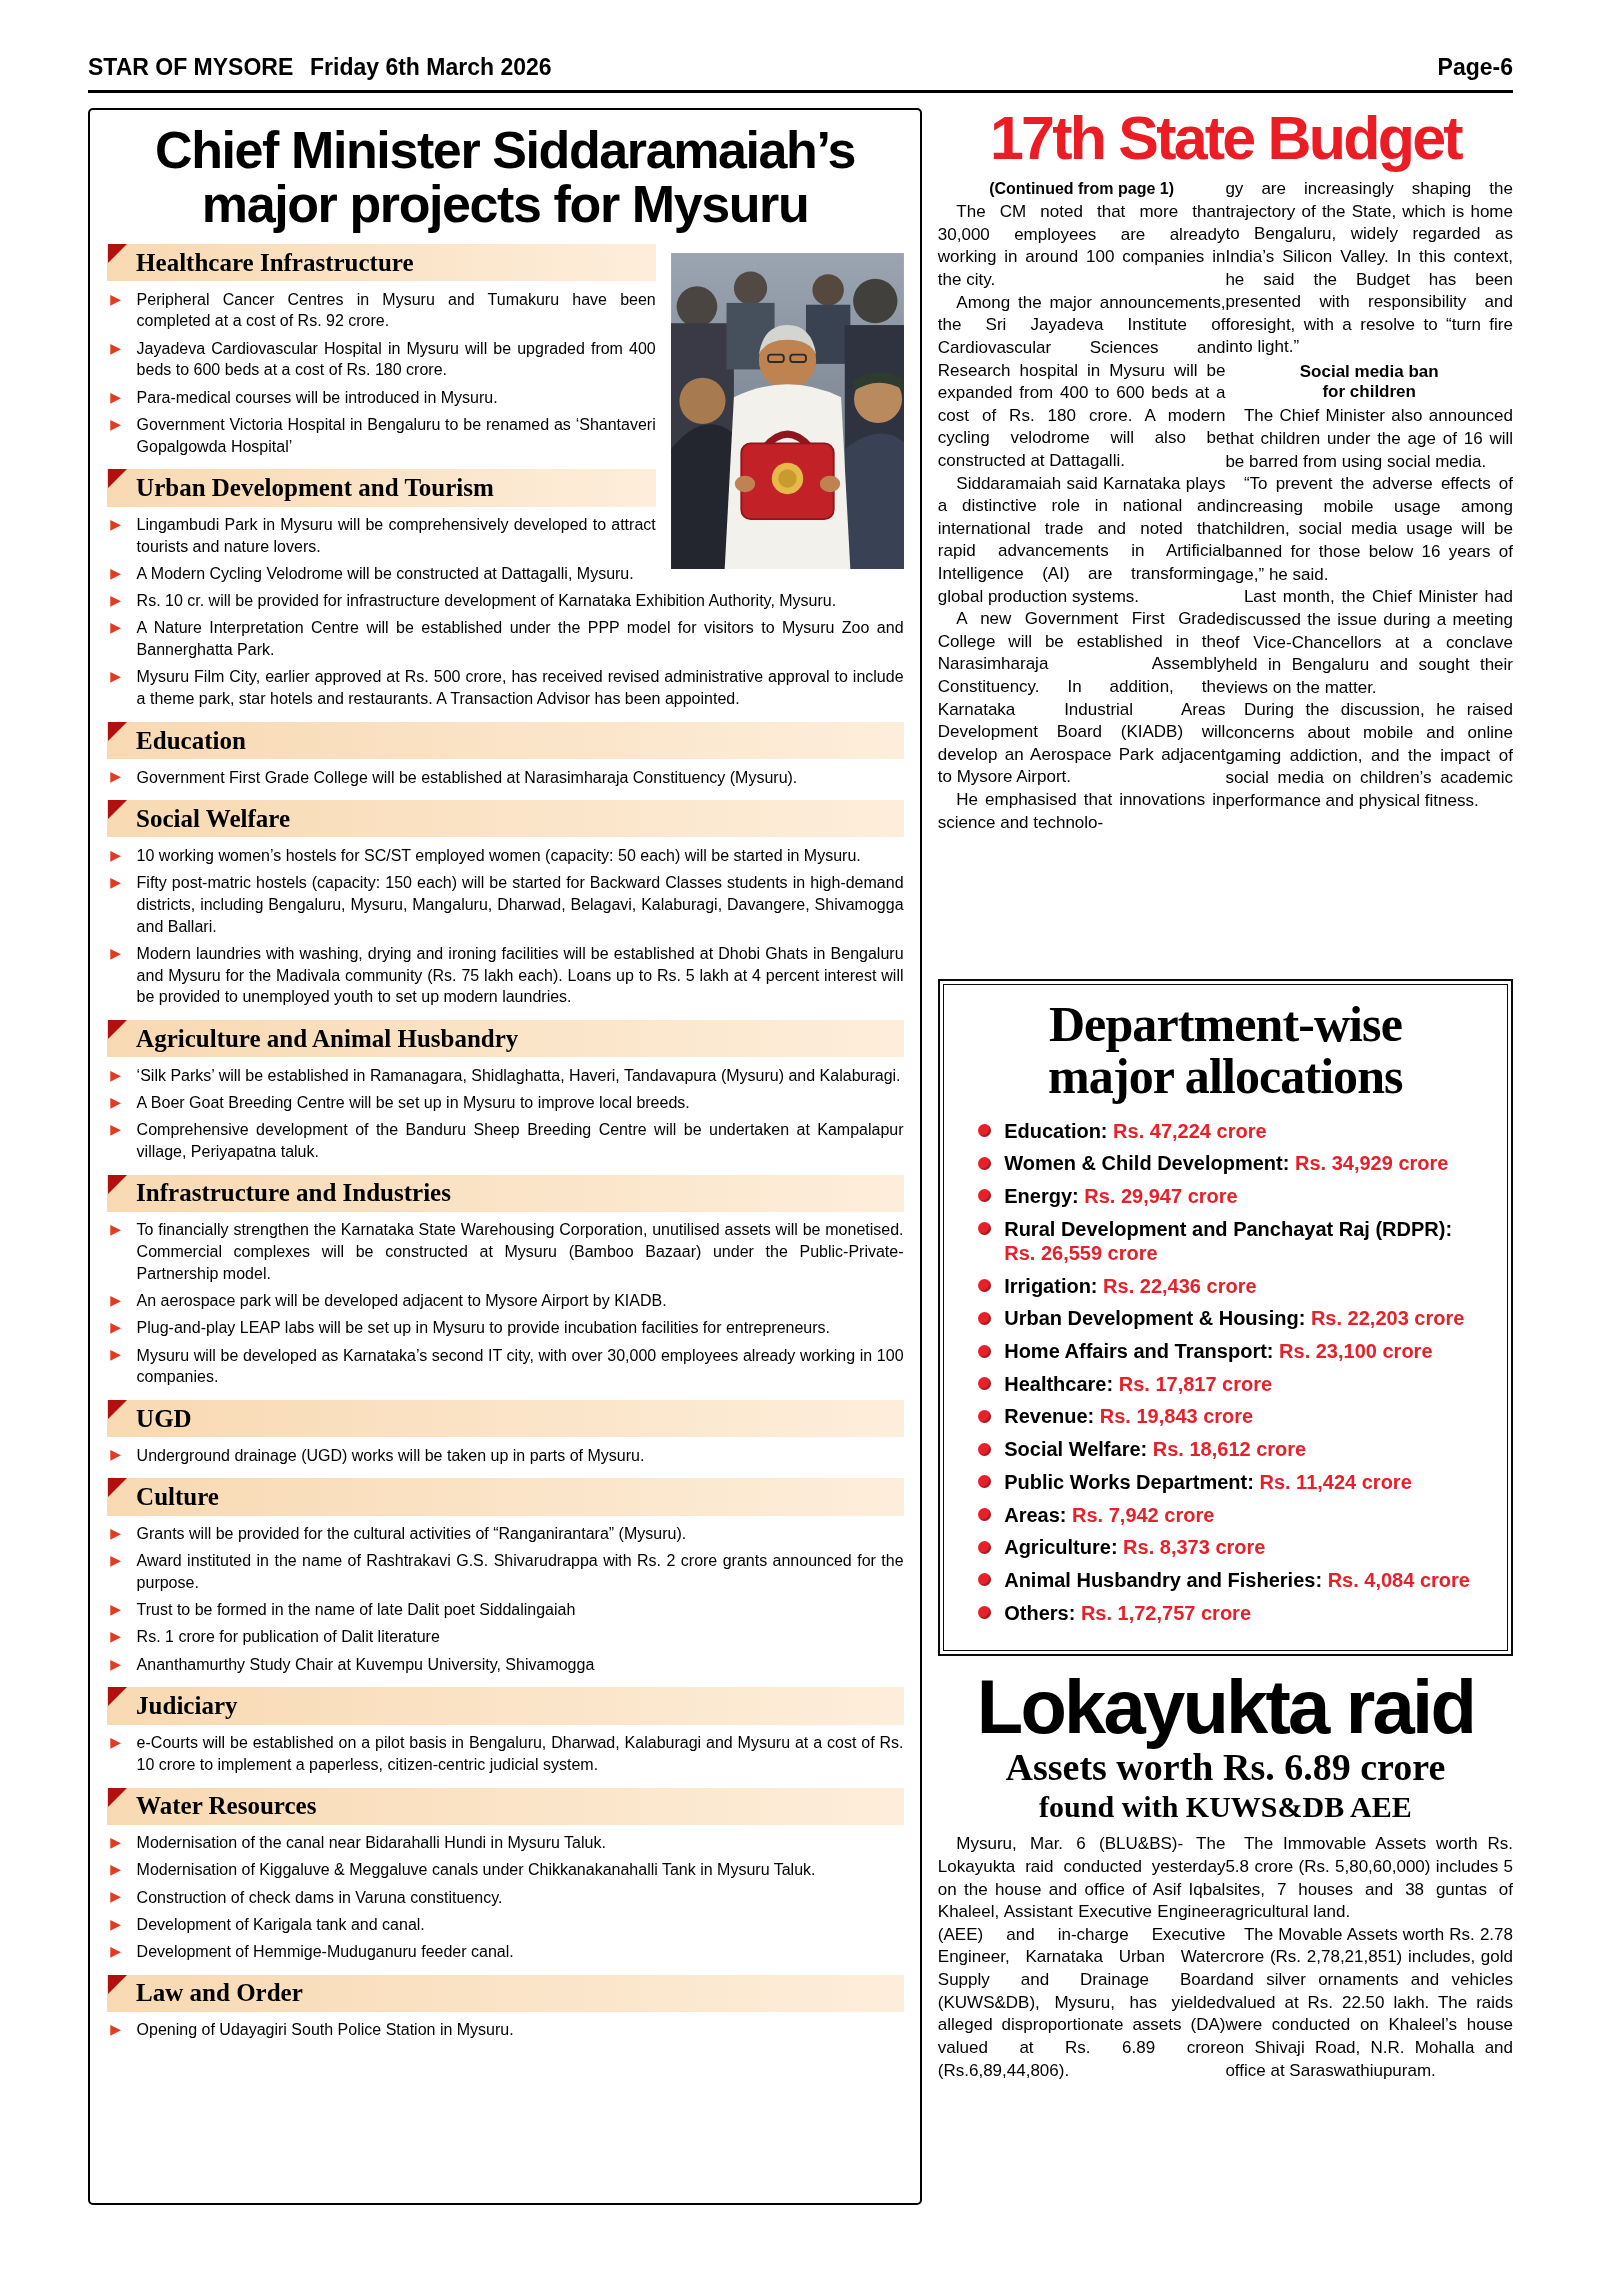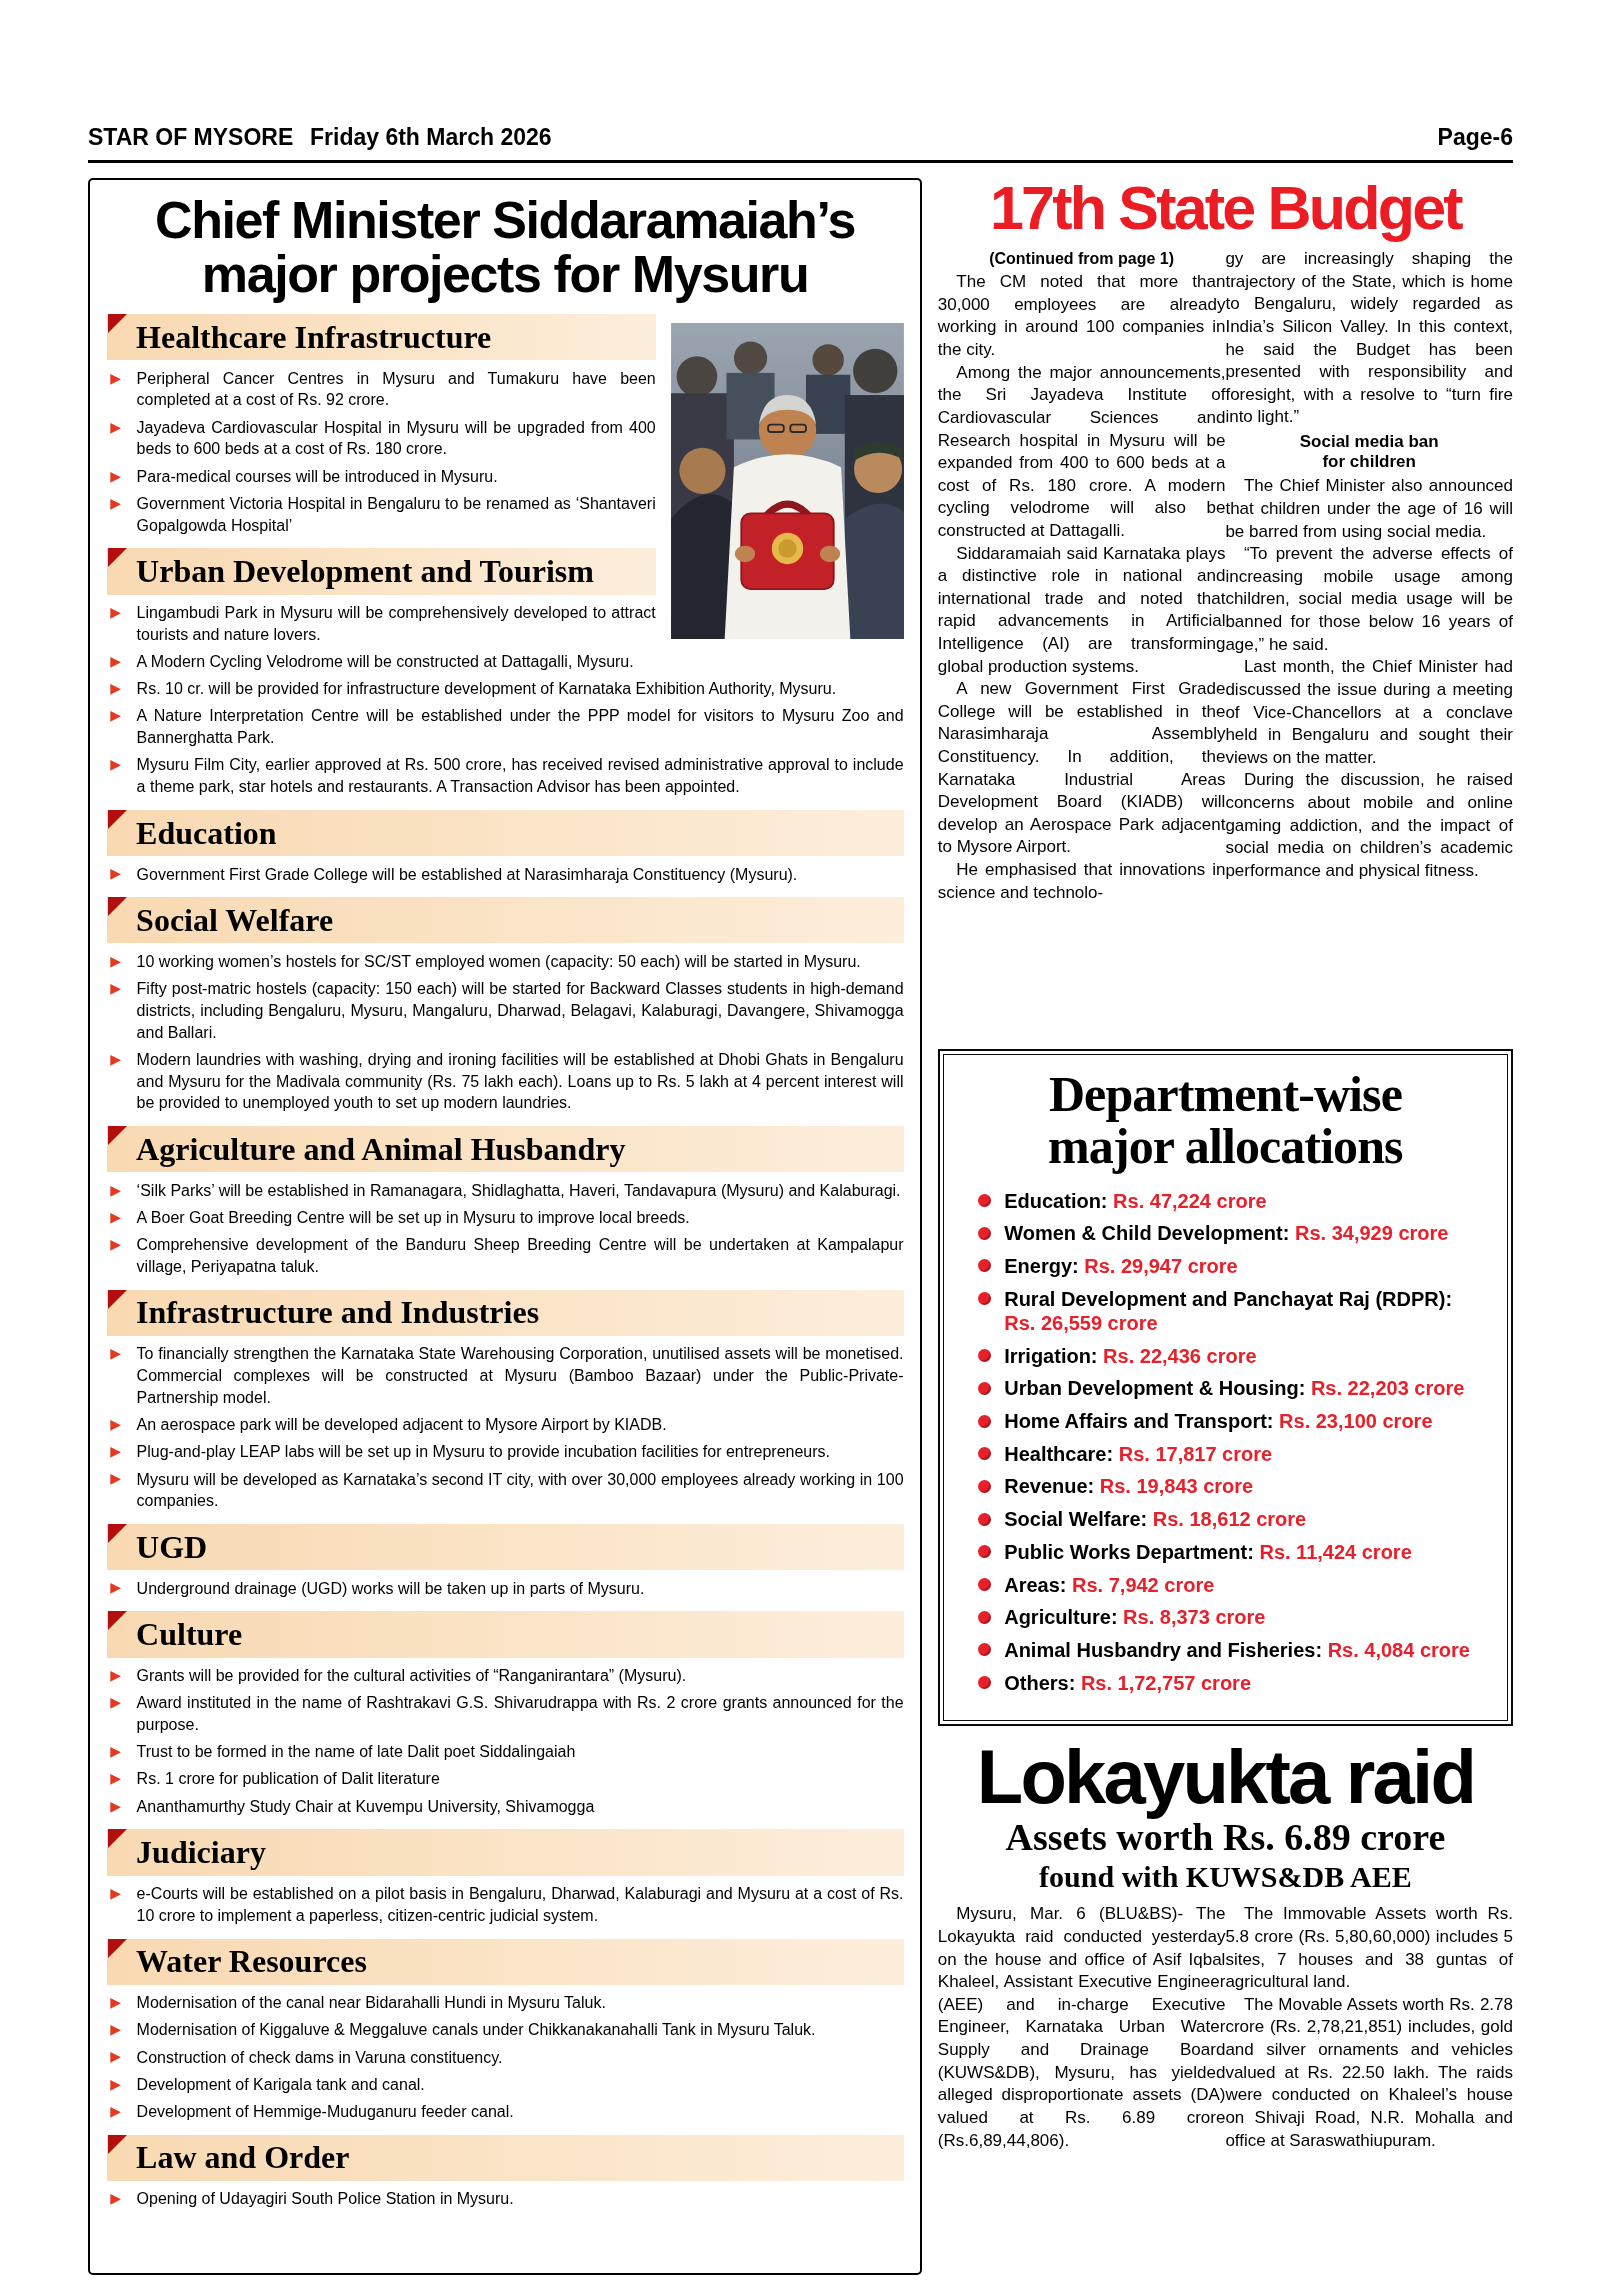--- a/index.html
+++ b/index.html
@@ -1,20 +1,20 @@
 <!DOCTYPE html>
 <html style="font-size:14.8px"><head>
 <meta charset="utf-8">
 <style>
   html,body{margin:0;padding:0;}
   body{
     width:1619px;height:2289px;background:#ffffff;color:#000;
     font-family:"Liberation Sans",sans-serif;overflow:hidden;
   }
-  .page{width:1600px;height:2289px;padding:108px 87px 37px 88px;box-sizing:border-box;}
+  .page{width:1600px;height:2289px;padding:38px 87px 37px 88px;box-sizing:border-box;}
 
   
   .masthead-row{display:flex;align-items:baseline;font-weight:bold;font-size:23px;
     padding-bottom:9.2px;border-bottom:3.7px solid #000;}
   .masthead-row .masthead{width:222px;}
   .masthead-row .pdate{flex:1;margin-top:16px;}
   .masthead-row .pnum{text-align:right;}
 
   .content{display:flex;margin-top:14.8px;align-items:flex-start;}
 
@@ -22,21 +22,21 @@
   .left-article{width:845px;min-height:2097px;border:2.8px solid #000;border-radius:5px;
     padding:9.2px 14.8px 13px;box-sizing:border-box;background:#fff;}
   .main-title{font-size:52px;line-height:1.05;text-align:center;font-weight:bold;
     letter-spacing:-1.4px;margin:3.7px 0 11px;}
   .cm-photo{float:right;width:233px;height:316px;margin:9.2px 1.8px 9.2px 14.8px;padding:0;}
   .cm-photo svg{display:block;width:233px;height:316px;}
 
   .section-heading{position:relative;overflow:hidden;
     background:linear-gradient(90deg,#f8d9b2,#fdeedb);
     margin:12px 1.8px 7.4px 1.8px;padding:4.6px 9.2px 4.6px 29.5px;
-    font-family:"Liberation Serif",serif;font-size:32px;font-weight:bold;}
+    font-family:"Liberation Serif",serif;font-size:25px;font-weight:bold;}
   .section-heading .flag{position:absolute;left:1.8px;top:0;width:0;height:0;
     border-top:19.4px solid #b40f0f;border-right:19.4px solid transparent;}
   .bullets{list-style:none;margin:0 0 3.7px 0;padding:0 1.8px;}
   .bullets li{position:relative;padding-left:30px;margin:5.5px 0;font-size:16px;
     line-height:1.36;text-align:justify;}
   .bullets .arrow{position:absolute;left:3.7px;top:0.9px;color:#e23b22;font-size:14px;}
 
   
   .right-rail{width:583px;margin-left:15.7px;}
   .budget-article{min-height:858px;}

